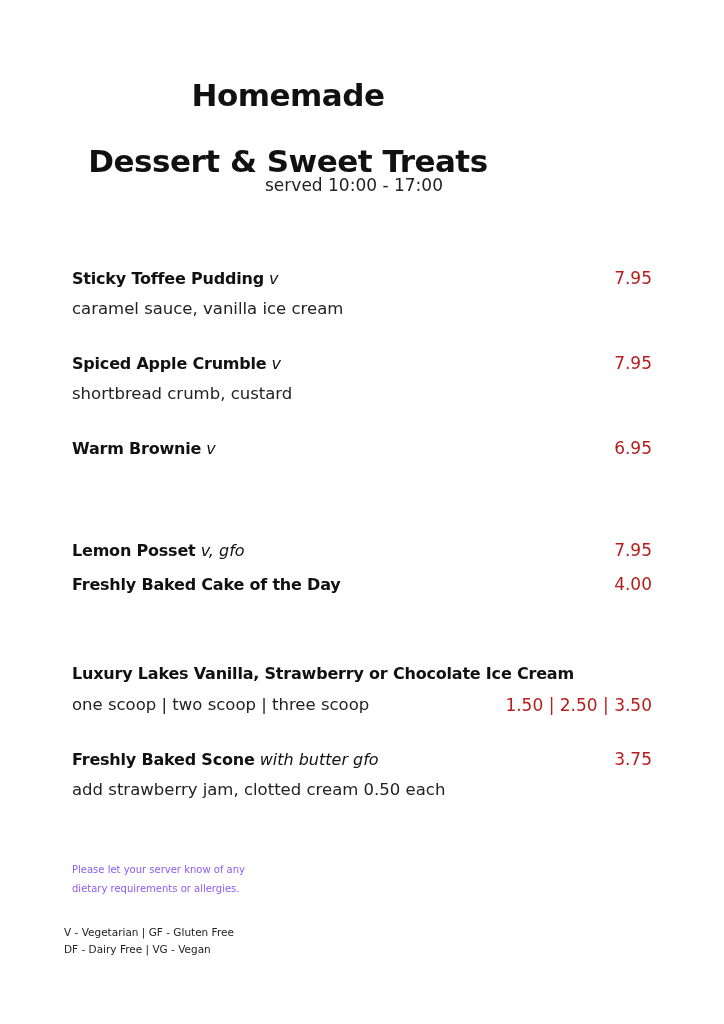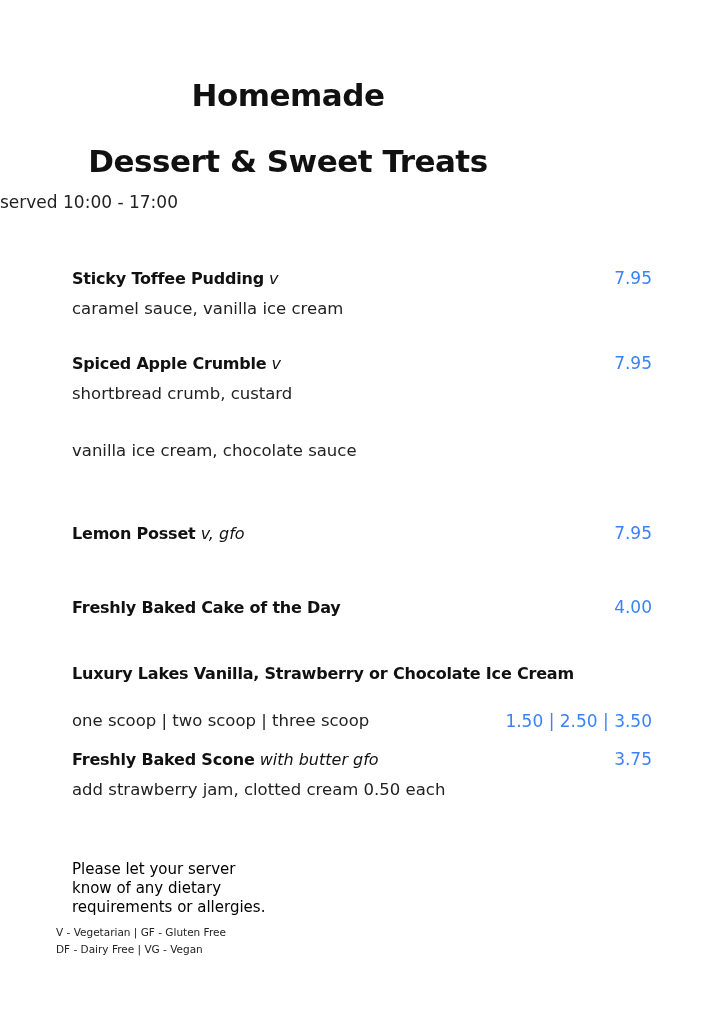--- a/index.html
+++ b/index.html
@@ -7,36 +7,36 @@
       width: 724px; height: 1024px; position: relative; overflow: hidden;
       font-family: "DejaVu Sans", sans-serif; color: #111111;
     }
     .title {
       position: absolute; left: 0; width: 576px; text-align: center;
       font-weight: bold; font-size: 31px; letter-spacing: -0.5px; line-height: 1;
     }
     .t1 { top: 80px; }
     .t2 { top: 146px; }
     .subtitle {
-      position: absolute; top: 175px; left: 0; width: 708px; text-align: left;
-      font-size: 17px; color: #222; margin-top: 17px;
+      position: absolute; top: 175px; left: 0; width: 708px; text-align: center;
+      font-size: 17px; color: #222;
     }
     .item { position: absolute; left: 72px; width: 580px; }
     .row { display: flex; justify-content: space-between; align-items: baseline; height: 28px; }
     .name { font-weight: bold; font-size: 16px; letter-spacing: -0.2px; }
     .tag { font-style: italic; font-weight: normal; font-size: 16px; }
     .extra { font-weight: normal; font-size: 16px; font-style: italic; }
-    .price { font-size: 17px; color: #3b82f6; }
+    .price { font-size: 17px; color: #b91c1c; }
     .desc { font-size: 16.5px; color: #222; line-height: 26px; }
-    .desc-row { display: flex; justify-content: space-between; margin-top: 16px; }
+    .desc-row { display: flex; justify-content: space-between; }
     .note {
       position: absolute; left: 72px; top: 860px; width: 200px;
-      font-size: 15px; line-height: 19px; color: #000000;
+      font-size: 10px; line-height: 19px; color: #8b5cf6;
     }
-    .legend { position: absolute; left: 56px; top: 924px; font-size: 10.5px; line-height: 17px; color: #222; }
+    .legend { position: absolute; left: 64px; top: 924px; font-size: 10.5px; line-height: 17px; color: #222; }
   </style>
 </head>
 <body>
 
 <div class="title t1">Homemade</div>
 <div class="title t2">Dessert &amp; Sweet Treats</div>
 <div class="subtitle">served 10:00 - 17:00</div>
 
 <div class="item" style="top:268px">
   <div class="row">
@@ -48,31 +48,34 @@
 
 <div class="item" style="top:353px">
   <div class="row">
     <span><span class="name">Spiced Apple Crumble</span> <span class="tag">v</span></span>
     <span class="price">7.95</span>
   </div>
   <div class="desc">shortbread crumb, custard</div>
 </div>
 
 <div class="item" style="top:438px">
-  <div class="desc">vanilla ice cream, chocolate sauce</div>
+  <div class="row">
+    <span><span class="name">Warm Brownie</span> <span class="tag">v</span></span>
+    <span class="price">6.95</span>
+  </div>
 </div>
 
-<div class="item" style="top:523px">
+<div class="item" style="top:540px">
   <div class="row">
     <span><span class="name">Lemon Posset</span> <span class="tag">v, gfo</span></span>
     <span class="price">7.95</span>
   </div>
 </div>
 
-<div class="item" style="top:597px">
+<div class="item" style="top:574px">
   <div class="row">
     <span class="name">Freshly Baked Cake of the Day</span>
     <span class="price">4.00</span>
   </div>
 </div>
 
 <div class="item" style="top:664px">
   <div class="row">
     <span class="name">Luxury Lakes Vanilla, Strawberry or Chocolate Ice Cream</span>
   </div>

